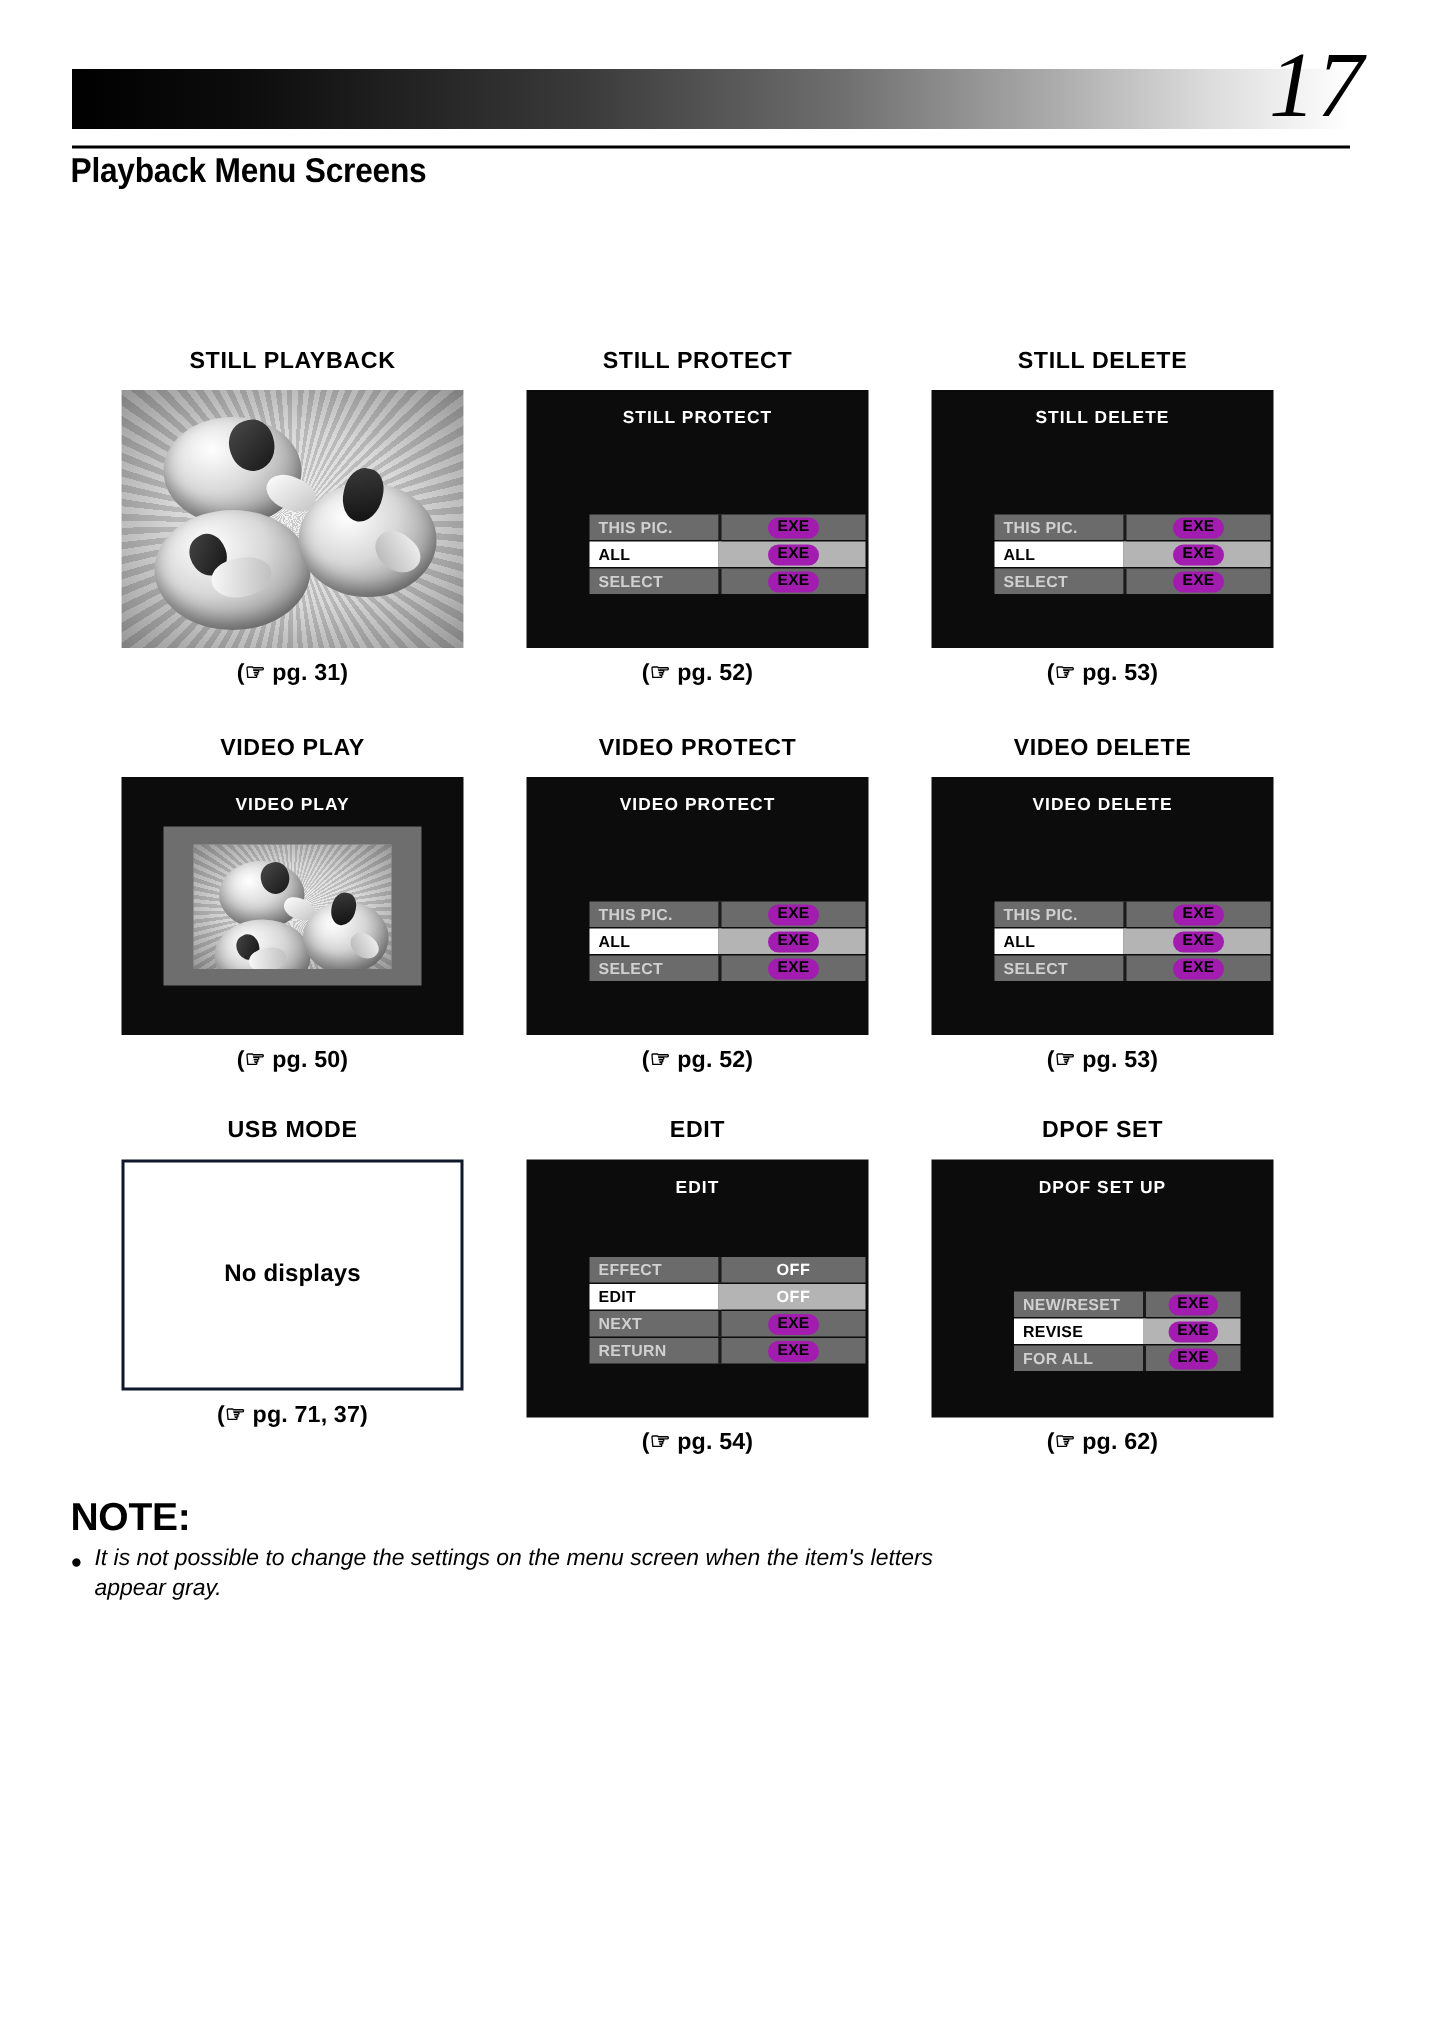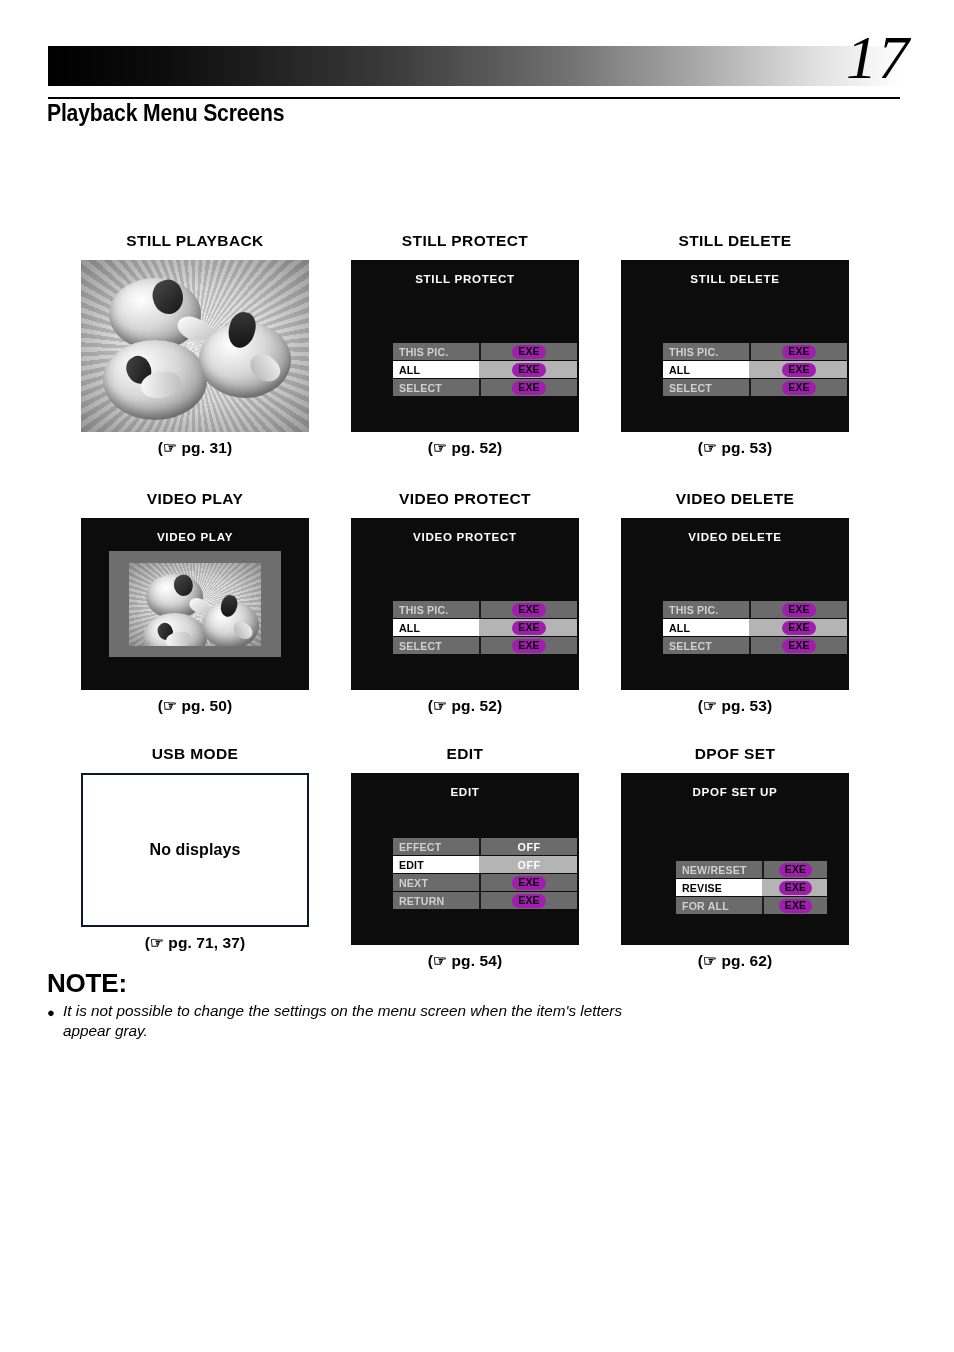--- a/index.html
+++ b/index.html
@@ -138,21 +138,21 @@
 
   
   .blankbox {
     position: relative; width: 228px; height: 154px; margin: 0 auto;
     background: #ffffff; border: 2px solid #0f172a;
     display: flex; align-items: center; justify-content: center;
   }
   .nodisp { font-size: 16px; font-weight: bold; letter-spacing: 0.1px; }
 
   
-  .note { position: absolute; left: 47px; top: 968px; width: 600px; }
+  .note { position: absolute; left: 47px; top: 996px; width: 600px; }
   .note-head {
     font-size: 26px; font-weight: bold; letter-spacing: -0.2px;
     font-family: "Liberation Sans", sans-serif; margin-bottom: 2px;
   }
   .note-body { display: flex; font-size: 15.3px; font-style: italic; line-height: 20px; }
   .bullet { width: 16px; flex: none; font-style: normal; font-size: 13px; padding-top: 2px; }
   .note-text { flex: 1; }
 </style>
 </head>
 <body>

